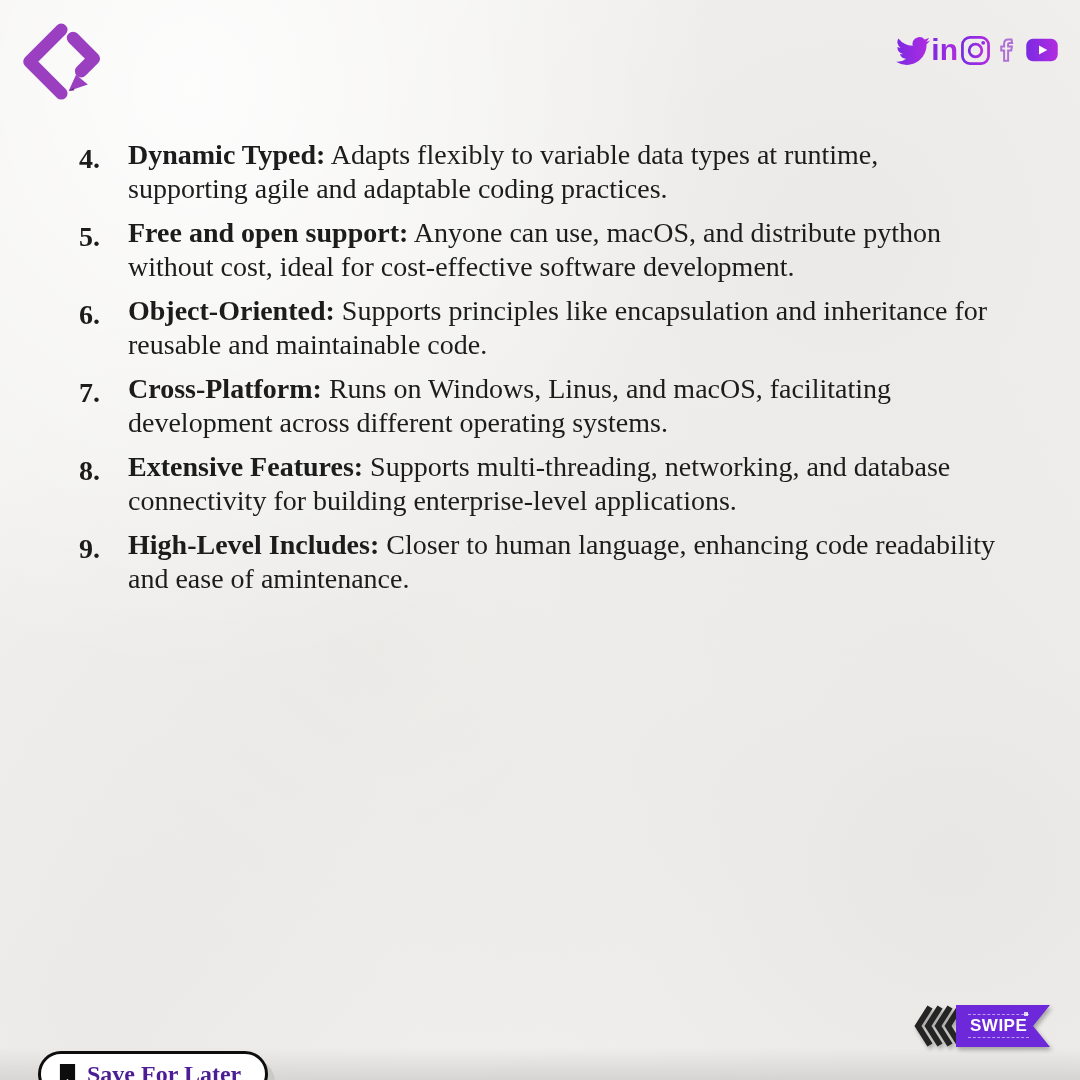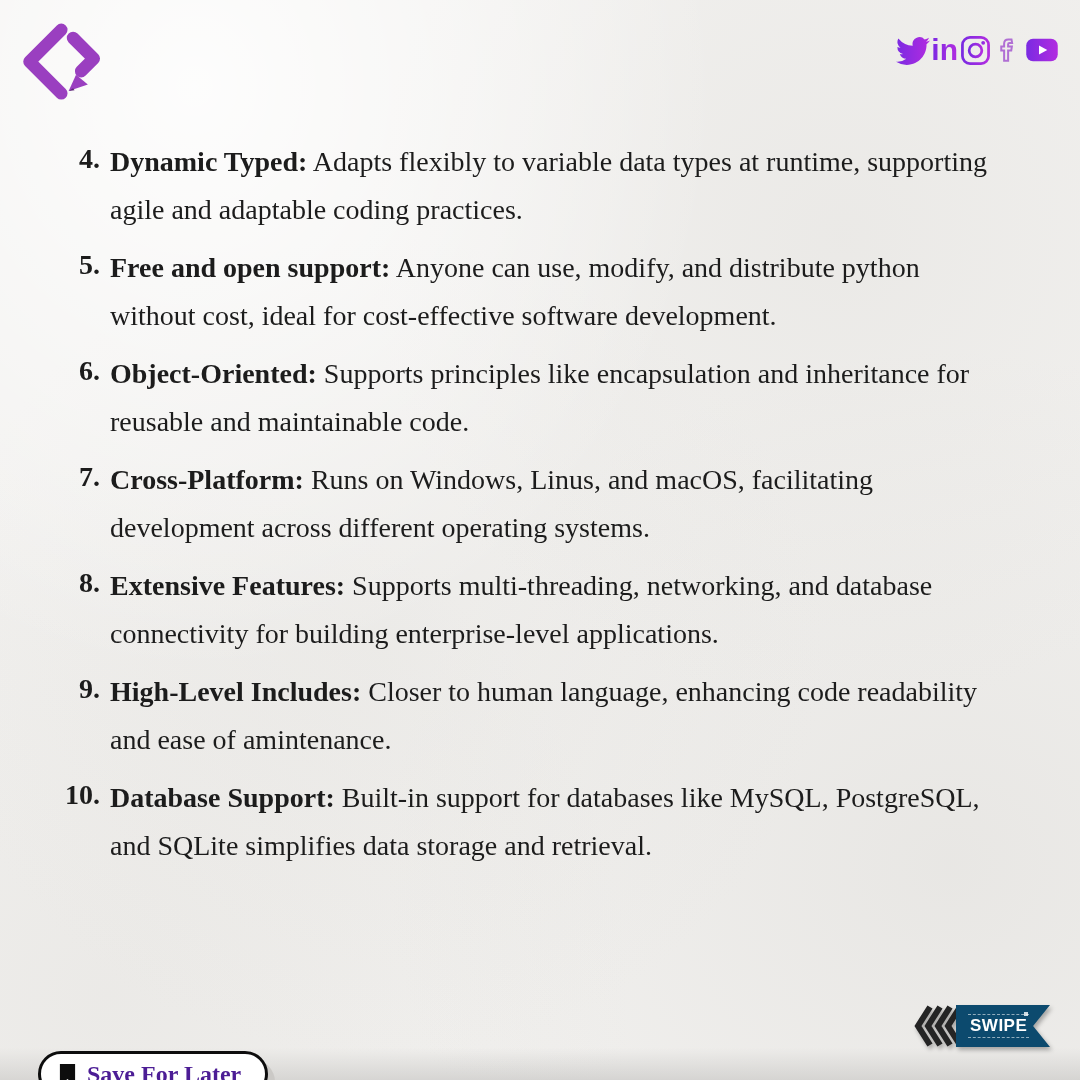--- a/index.html
+++ b/index.html
@@ -19,35 +19,35 @@
   
   .logo{position:absolute;left:14px;top:18px;width:96px;height:96px;}
   .socials{position:absolute;right:20px;top:32px;display:flex;align-items:center;gap:1px;height:36px;}
   .socials .sicon{display:flex;align-items:center;justify-content:center;cursor:pointer;}
   .li-text{font-family:"Liberation Sans",sans-serif;font-weight:800;font-size:30px;line-height:30px;
     background:linear-gradient(90deg,#7a2ae2,#b22ce0);-webkit-background-clip:text;background-clip:text;color:transparent;}
   
   .list{position:absolute;top:138px;left:52px;width:950px;list-style:none;margin:0;padding:0;}
   .item{display:flex;margin-bottom:10px;}
   .num{width:48px;text-align:right;font-weight:700;font-size:28px;line-height:42px;flex:0 0 48px;}
-  .body{margin:0 0 0 10px;width:884px;font-size:28px;line-height:48px;}
+  .body{margin:0 0 0 28px;width:884px;font-size:28px;line-height:34px;}
   .lbl{font-weight:700;}
   
   .save-btn{
     position:absolute;left:38px;top:1003px;height:46px;
     display:flex;align-items:center;gap:10px;
     background:#ffffff;border:3px solid #0d0d0d;border-radius:999px;
     padding:0 24px 0 17px;cursor:pointer;
     box-shadow:7px 8px 0 0 #cbc9c6;
     font-family:"Liberation Serif",serif;font-weight:700;font-size:24px;color:#4c1d95;margin-top:48px;
   }
   .swipe-badge{position:absolute;right:30px;top:1004px;display:flex;align-items:center;
     filter:drop-shadow(2px 3px 2px rgba(0,0,0,.3));cursor:pointer;}
   .swipe-banner{
-    position:relative;width:94px;height:42px;background:#0c4a6e;margin-left:-4px;
+    position:relative;width:94px;height:42px;background:#6d28d9;margin-left:-4px;
     clip-path:polygon(0 0,100% 0,82% 50%,100% 100%,0 100%);
     display:flex;align-items:center;justify-content:flex-start;padding-left:12px;box-sizing:border-box;
   }
   .swipe-text{
     font-family:"Liberation Sans",sans-serif;font-weight:700;font-size:17px;letter-spacing:.5px;color:#ffffff;
     border-top:1px dashed rgba(255,255,255,.55);border-bottom:1px dashed rgba(255,255,255,.55);
     padding:1px 2px;
   }
   .swipe-dot{position:absolute;top:7px;right:22px;width:4px;height:4px;background:rgba(255,255,255,.8);}
 </style>
@@ -101,41 +101,37 @@
   </span>
 </div>
 
 <ol class="list">
   <li class="item">
     <span class="num">4.</span>
     <p class="body"><strong class="lbl">Dynamic Typed:</strong> <span>Adapts flexibly to variable data types at runtime, supporting agile and adaptable coding practices.</span></p>
   </li>
   <li class="item">
     <span class="num">5.</span>
-    <p class="body"><strong class="lbl">Free and open support:</strong> <span>Anyone can use, modify, and distribute python without cost, ideal for cost-effective software development.</span></p>
+    <p class="body"><strong class="lbl">Free and open support:</strong> <span>Anyone can use, macOS, and distribute python without cost, ideal for cost-effective software development.</span></p>
   </li>
   <li class="item">
     <span class="num">6.</span>
     <p class="body"><strong class="lbl">Object-Oriented:</strong> <span>Supports principles like encapsulation and inheritance for reusable and maintainable code.</span></p>
   </li>
   <li class="item">
     <span class="num">7.</span>
     <p class="body"><strong class="lbl">Cross-Platform:</strong> <span>Runs on Windows, Linus, and macOS, facilitating development across  different operating systems.</span></p>
   </li>
   <li class="item">
     <span class="num">8.</span>
     <p class="body"><strong class="lbl">Extensive Features:</strong> <span>Supports multi-threading, networking, and database connectivity for building enterprise-level applications.</span></p>
   </li>
   <li class="item">
     <span class="num">9.</span>
     <p class="body"><strong class="lbl">High-Level Includes:</strong> <span>Closer to human language, enhancing code readability and ease of amintenance.</span></p>
-  </li>
-  <li class="item">
-    <span class="num">10.</span>
-    <p class="body"><strong class="lbl">Database Support:</strong> <span>Built-in support for databases like MySQL, PostgreSQL, and SQLite simplifies data storage and retrieval.</span></p>
   </li>
 </ol>
 
 <button class="save-btn">
   <span style="display:flex;">
     <svg viewBox="0 0 20 24" width="19" height="23">
         <path d="M2 1 h16 v22 l-8-6.2 L2 23 Z" fill="#0d0d0d"></path>
       </svg>
   </span>
   <span>Save For Later</span>

